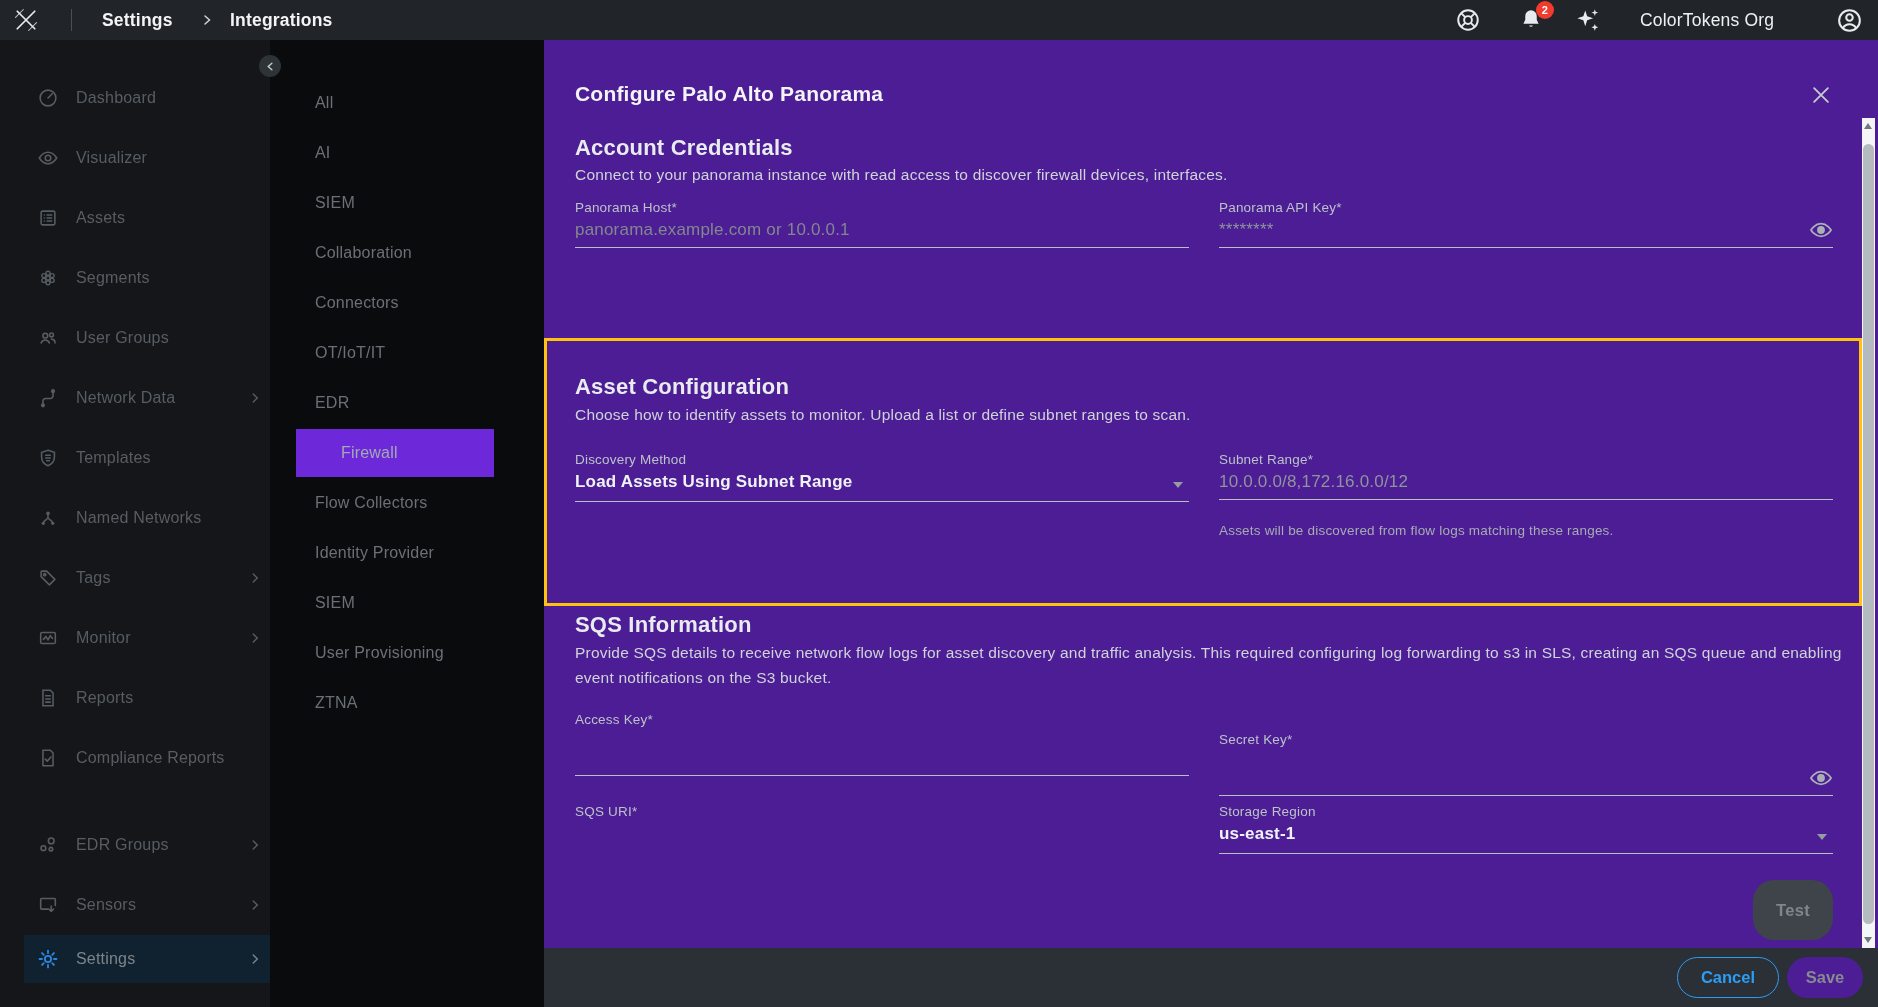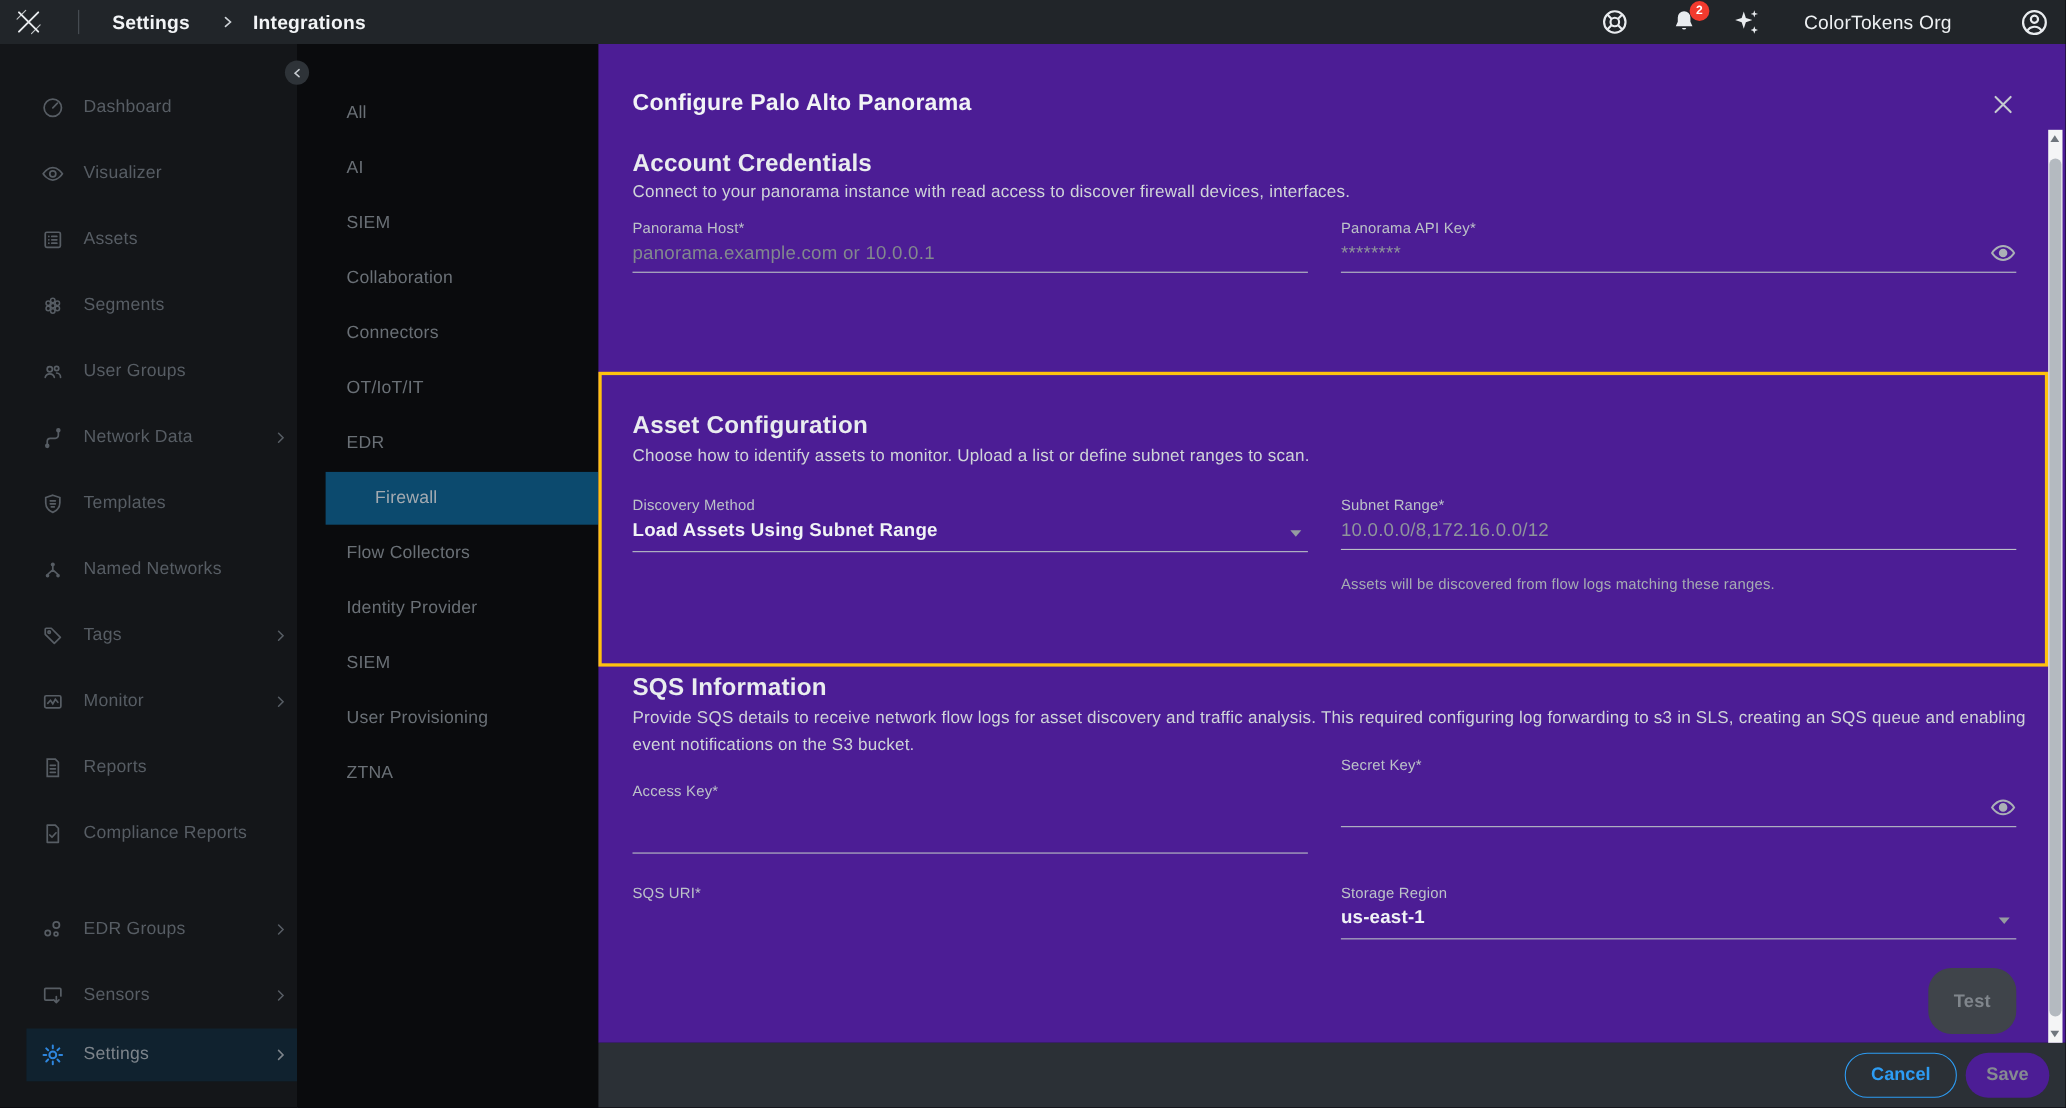--- a/index.html
+++ b/index.html
@@ -27,21 +27,21 @@
   .side-item .chev{position:absolute;right:32px;top:50%;margin-top:-7px;width:14px;height:14px;}
   .side-item.active{background:#10222f;color:#7d848b;}
   .side-item.active .ic{color:#2e86de;}
 
   
   .catpanel{position:absolute;left:270px;top:40px;width:274px;height:967px;background:#0a0b0d;}
   .collapse-btn{position:absolute;left:-11px;top:15px;width:22px;height:22px;border-radius:50%;
     background:#2e3338;color:#c6cbd0;display:flex;align-items:center;justify-content:center;cursor:pointer;z-index:8;}
   .cat-item{position:absolute;left:0;width:274px;height:34px;line-height:34px;padding-left:45px;box-sizing:border-box;
     color:#6a7076;font-size:16px;cursor:pointer;white-space:nowrap;}
-  .cat-item.active{left:26px;width:248px;height:48px;line-height:48px;background:#0c4a6e;color:#a3aab1;}
+  .cat-item.active{left:26px;width:198px;height:48px;line-height:48px;background:#6d28d9;color:#a3aab1;}
 
   
   .modal{position:absolute;left:544px;top:40px;width:1334px;height:908px;background:#4c1d95;}
   .modal-title{position:absolute;left:31px;top:42px;font-size:21px;font-weight:700;color:#f2f4f6;}
   .close-x{position:absolute;left:1266px;top:44px;width:22px;height:22px;color:#c6cbd0;cursor:pointer;}
   .sec-h{position:absolute;font-size:22px;font-weight:700;color:#e9ecef;}
   .sec-d{position:absolute;font-size:15.5px;color:#cfd4d8;line-height:25px;}
   .ybox{position:absolute;left:0;top:298px;width:1318px;height:268px;border:3px solid #FFC20E;box-sizing:border-box;}
 
   .field{position:absolute;width:614px;}
@@ -397,21 +397,21 @@
     <div class="sec-h" style="left:31px;top:572px">SQS Information</div>
     <div class="sec-d" style="left:31px;top:600px;width:1292px">Provide SQS details to receive network flow logs for asset discovery and traffic analysis. This required configuring log forwarding to s3 in SLS, creating an SQS queue and enabling event notifications on the S3 bucket.</div>
 
     <div class="field" style="left:31px;top:672px">
       <div class="flabel">Access Key*</div>
       <div class="fline tall">
         <input type="text" value="" style="">
       </div>
     </div>
 
-    <div class="field" style="left:675px;top:648px">
+    <div class="field" style="left:675px;top:692px">
       <div class="flabel">Secret Key*</div>
       <div class="fline tall">
         <input type="text" value="" style="">
         <span class="eye">
           <svg viewBox="0 0 24 24" fill="none" stroke="currentColor" stroke-width="1.8">
               <path d="M2 12s3.6-6.3 10-6.3S22 12 22 12s-3.6 6.3-10 6.3S2 12 2 12z"></path>
               <circle cx="12" cy="12" r="3" fill="currentColor"></circle>
             </svg>
         </span>
       </div>

